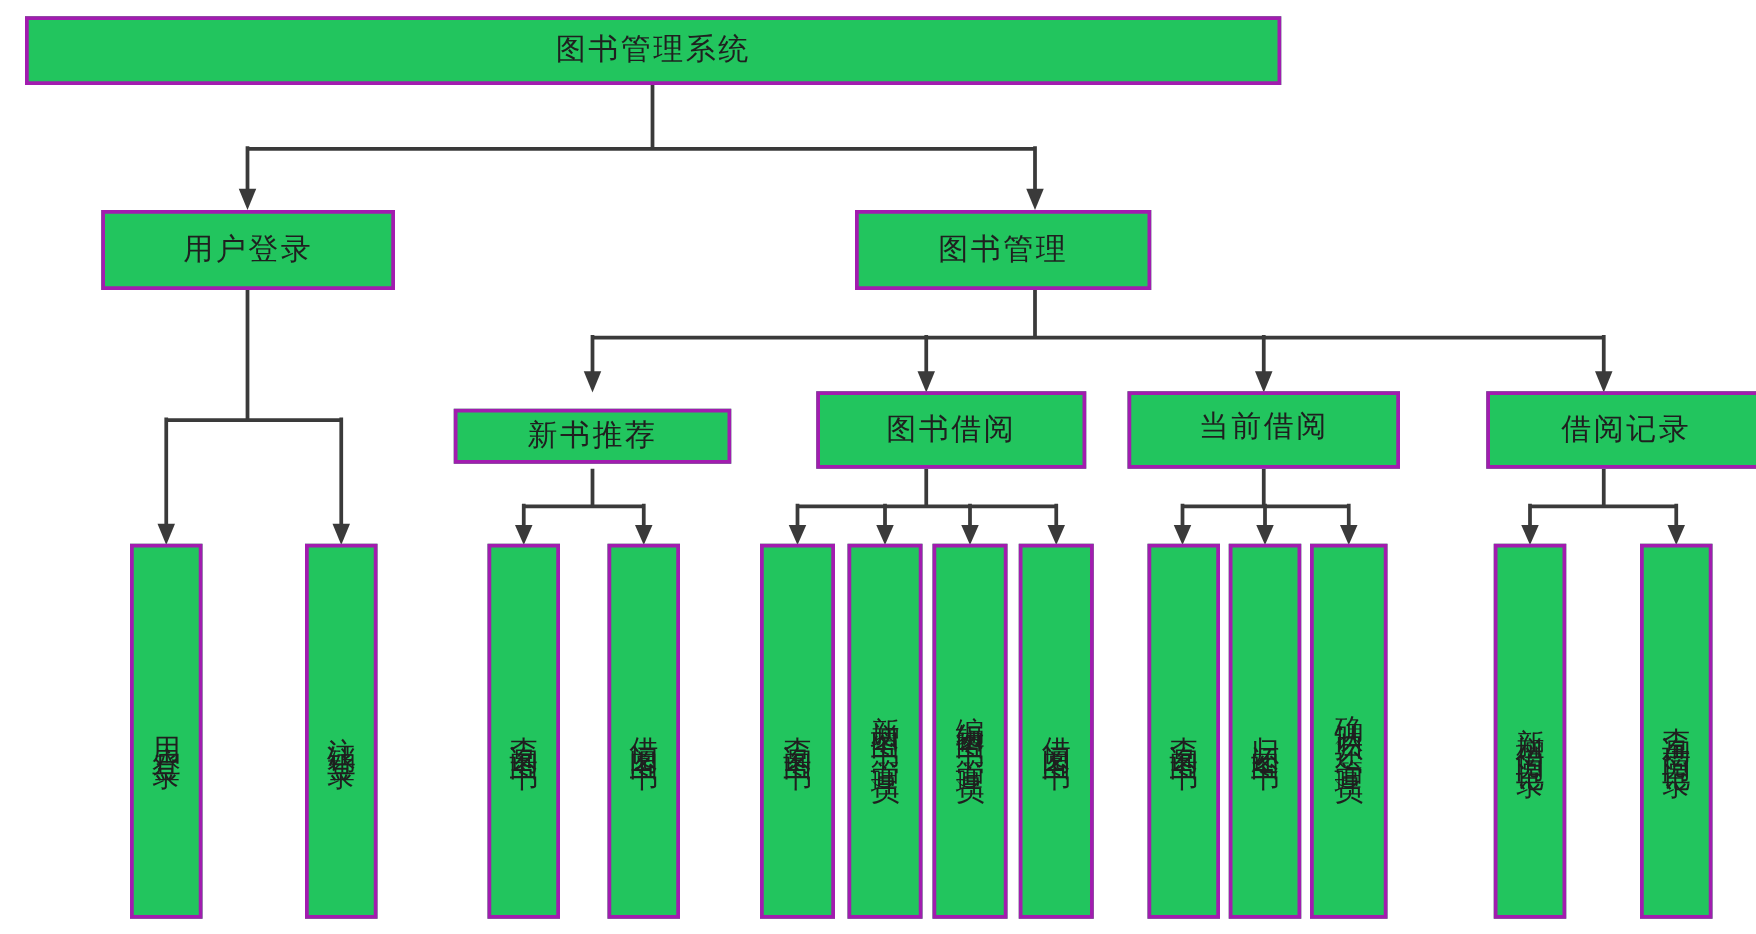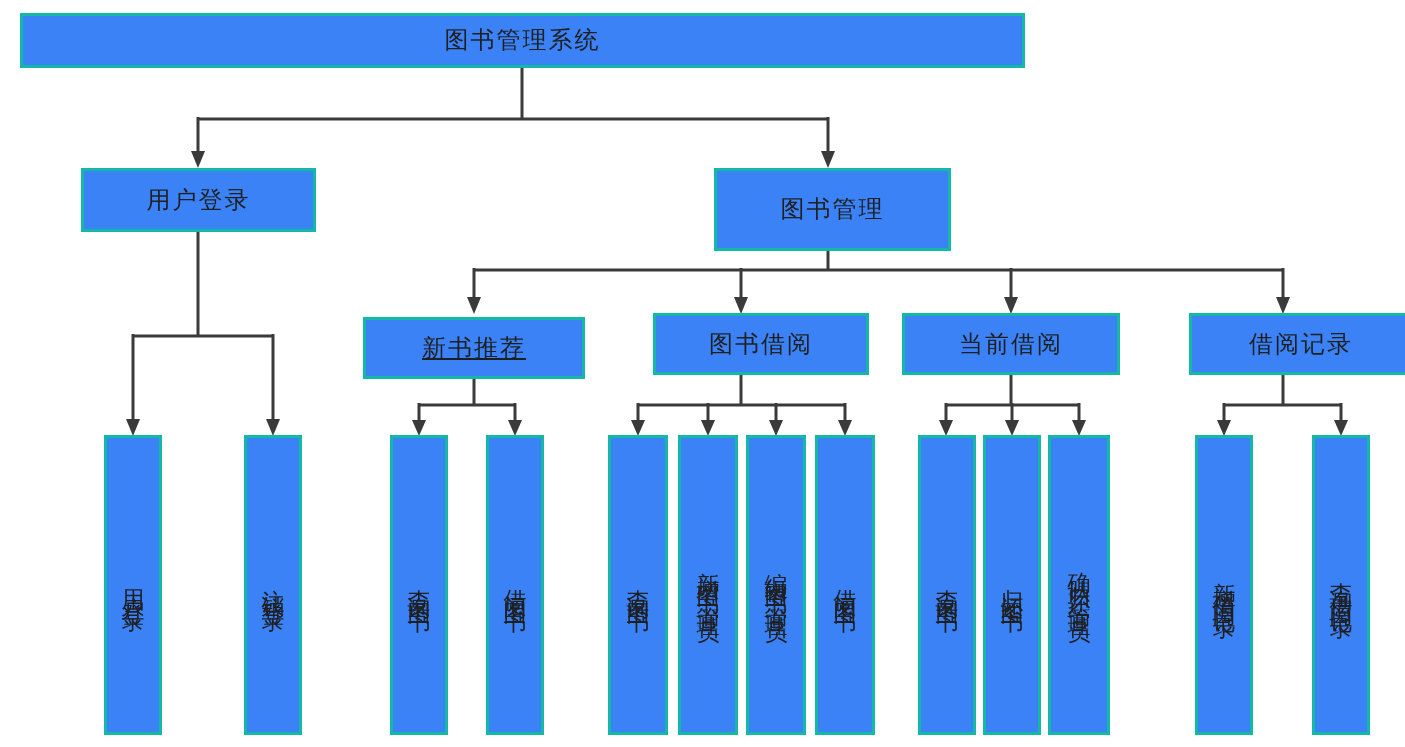--- a/index.html
+++ b/index.html
@@ -17,22 +17,22 @@
   }
   #wires {
     position: absolute;
     left: 0; top: 0;
     width: 1405px; height: 747px;
     pointer-events: none;
   }
   .node {
     position: absolute;
     box-sizing: border-box;
-    border: 3px solid #14b8a6;
-    background: #3b82f6;
+    border: 3px solid #a21caf;
+    background: #22c55e;
     color: #1f1f1f;
     display: flex;
     align-items: center;
     justify-content: center;
     text-align: right;
   }
   .h-node {
     font-size: 24px;
     letter-spacing: 2px;
     line-height: 1.2;
@@ -40,24 +40,24 @@
   .v-node .vtext {
     writing-mode: vertical-rl;
     font-size: 23px;
     letter-spacing: 7px;
     line-height: 1;
     white-space: nowrap;
   }
   
   .n-root   { left: 20px;  top: 13px;  width: 1005px; height: 55px; }
   .n-login  { left: 81px;  top: 168px; width: 235px;  height: 64px; }
-  .n-mgmt   { left: 714px; top: 168px; width: 237px;  height: 83px; }
-  .n-l3a    { left: 363px; top: 317px; width: 222px;  height: 62px; text-decoration: underline; }
+  .n-mgmt   { left: 684px; top: 168px; width: 237px;  height: 64px; }
+  .n-l3a    { left: 363px; top: 327px; width: 222px;  height: 44px; }
   .n-l3b    { left: 633px; top: 313px; width: 216px;  height: 62px; margin-left: 20px; }
-  .n-l3c    { left: 902px; top: 313px; width: 218px;  height: 62px; }
+  .n-l3c    { left: 902px; top: 313px; width: 218px;  height: 62px; font-family: Liberation Mono, monospace; }
   .n-l3d    { left: 1173px;top: 313px; width: 224px;  height: 62px; margin-left: 16px; }
   .leaf     { top: 435px; height: 300px; width: 58px; }
   .lf-a1 { left: 104px; }
   .lf-a2 { left: 244px; }
   .lf-b1 { left: 390px; }
   .lf-b2 { left: 486px; }
   .lf-c1 { left: 608px; width: 60px; }
   .lf-c2 { left: 678px; width: 60px; }
   .lf-c3 { left: 746px; width: 60px; }
   .lf-c4 { left: 815px; width: 60px; }

